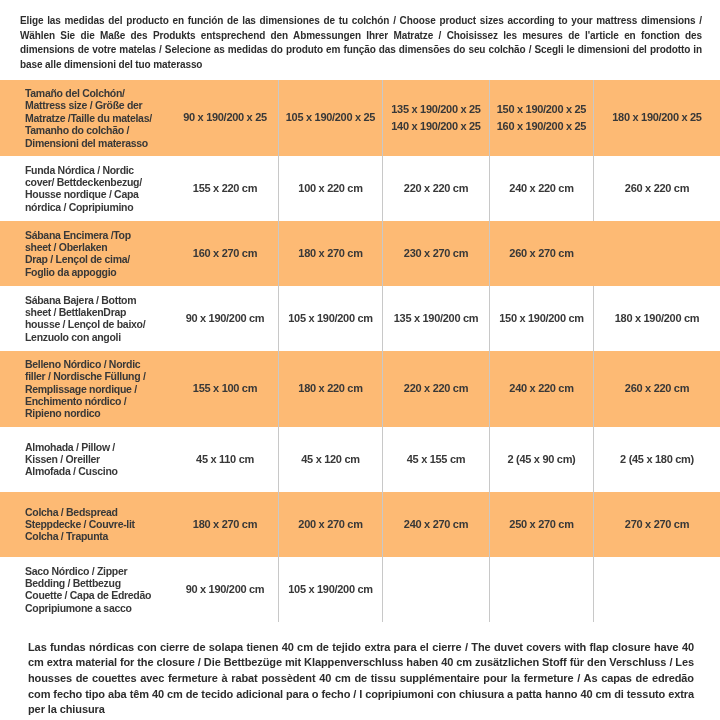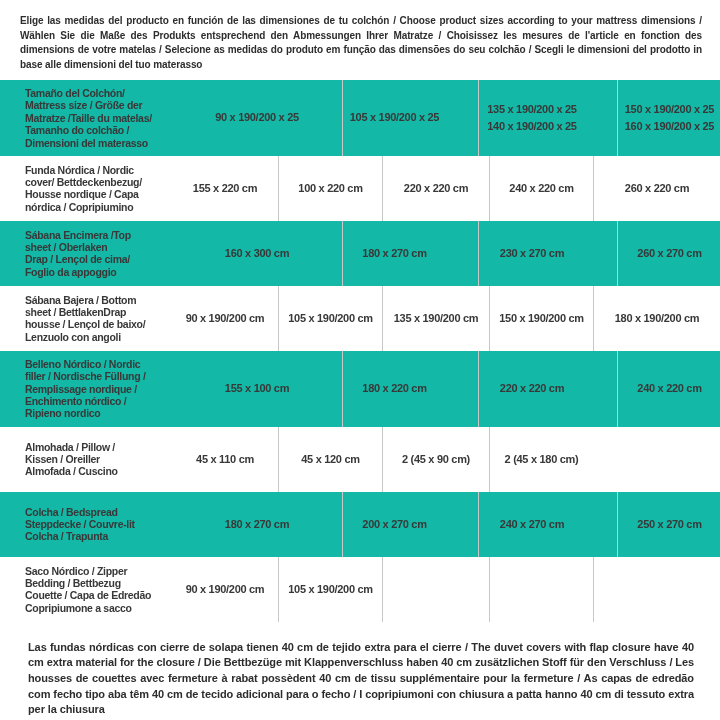--- a/index.html
+++ b/index.html
@@ -29,21 +29,21 @@
   }
   .size-table {
     width: 720px;
   }
   .row {
     display: grid;
     grid-template-columns: 172px 106px 104px 107px 104px 127px;
     align-items: stretch;
     min-height: 65px;
   }
-  .row.stripe { background: #14b8a6; gap: 32px; }
+  .row.stripe { background: #fdba74; }
   .cell {
     display: flex;
     align-items: center;
     font-weight: bold;
     color: #383838;
     box-sizing: border-box;
   }
   .cell.label {
     padding: 7px 4px 7px 25px;
     font-size: 10.5px;
@@ -109,21 +109,21 @@
       <div class="cell val">220 x 220 cm</div>
       <div class="cell val">240 x 220 cm</div>
       <div class="cell val">260 x 220 cm</div>
     </div>
 
     <div class="row stripe">
       <div class="cell label">Sábana Encimera /Top
 sheet / Oberlaken
 Drap / Lençol de cima/
 Foglio da appoggio</div>
-      <div class="cell val">160 x 300 cm</div>
+      <div class="cell val">160 x 270 cm</div>
       <div class="cell val">180 x 270 cm</div>
       <div class="cell val">230 x 270 cm</div>
       <div class="cell val">260 x 270 cm</div>
     </div>
 
     <div class="row">
       <div class="cell label">Sábana Bajera / Bottom
 sheet / BettlakenDrap
 housse / Lençol de baixo/
 Lenzuolo con angoli</div>
@@ -146,20 +146,21 @@
       <div class="cell val">240 x 220 cm</div>
       <div class="cell val">260 x 220 cm</div>
     </div>
 
     <div class="row">
       <div class="cell label">Almohada  / Pillow /
 Kissen / Oreiller
 Almofada / Cuscino</div>
       <div class="cell val">45 x 110 cm</div>
       <div class="cell val">45 x 120 cm</div>
+      <div class="cell val">45 x 155 cm</div>
       <div class="cell val">2 (45 x 90 cm)</div>
       <div class="cell val">2 (45 x 180 cm)</div>
     </div>
 
     <div class="row stripe">
       <div class="cell label">Colcha / Bedspread
 Steppdecke / Couvre-lit
 Colcha / Trapunta</div>
       <div class="cell val">180 x 270 cm</div>
       <div class="cell val">200 x 270 cm</div>

